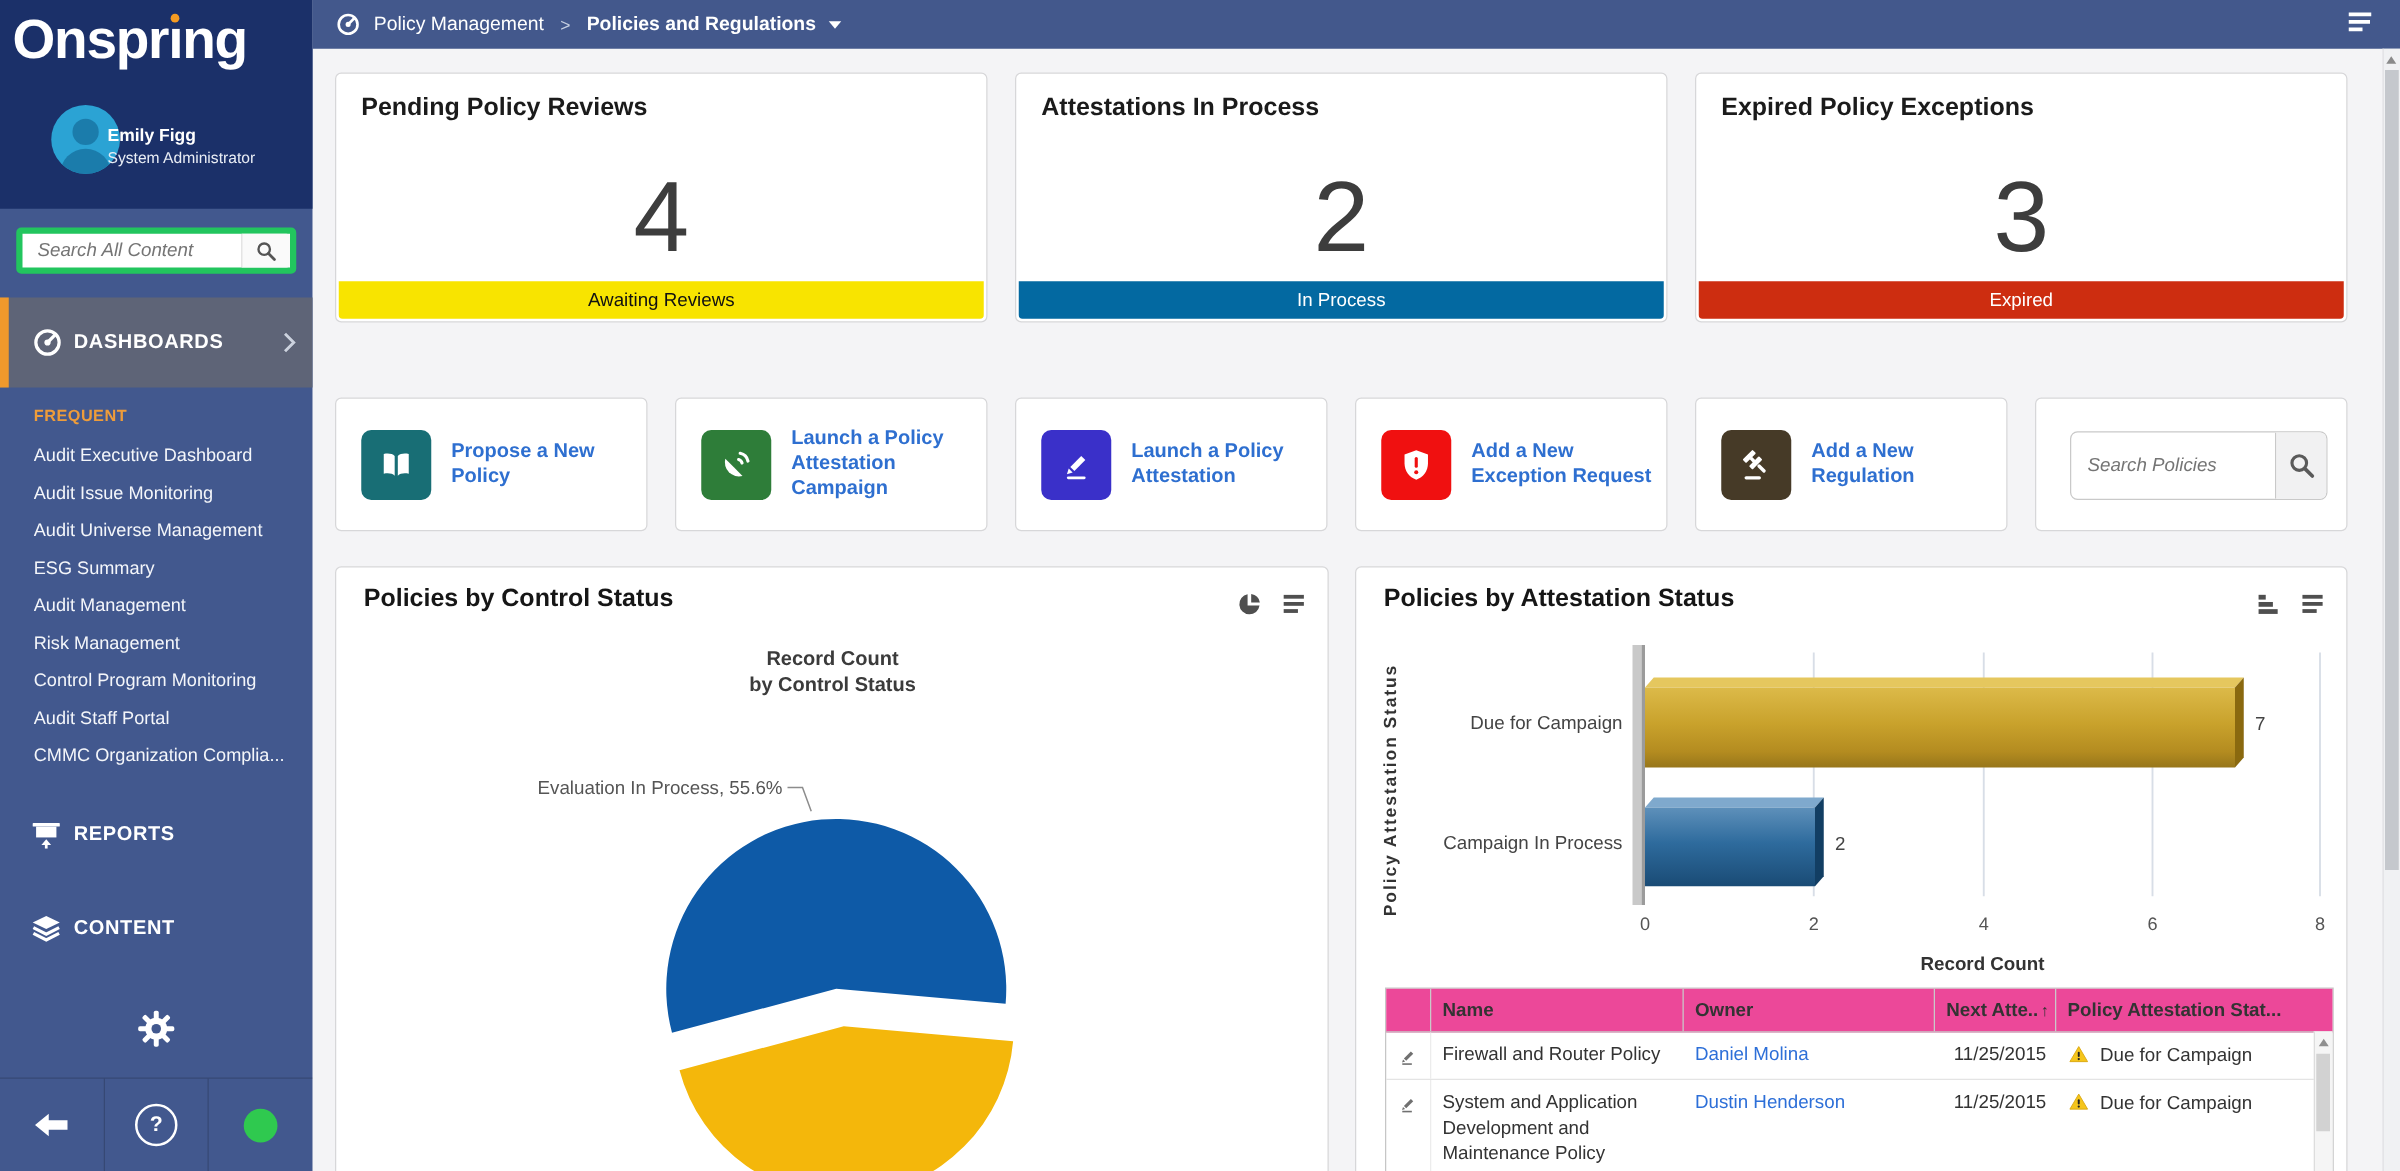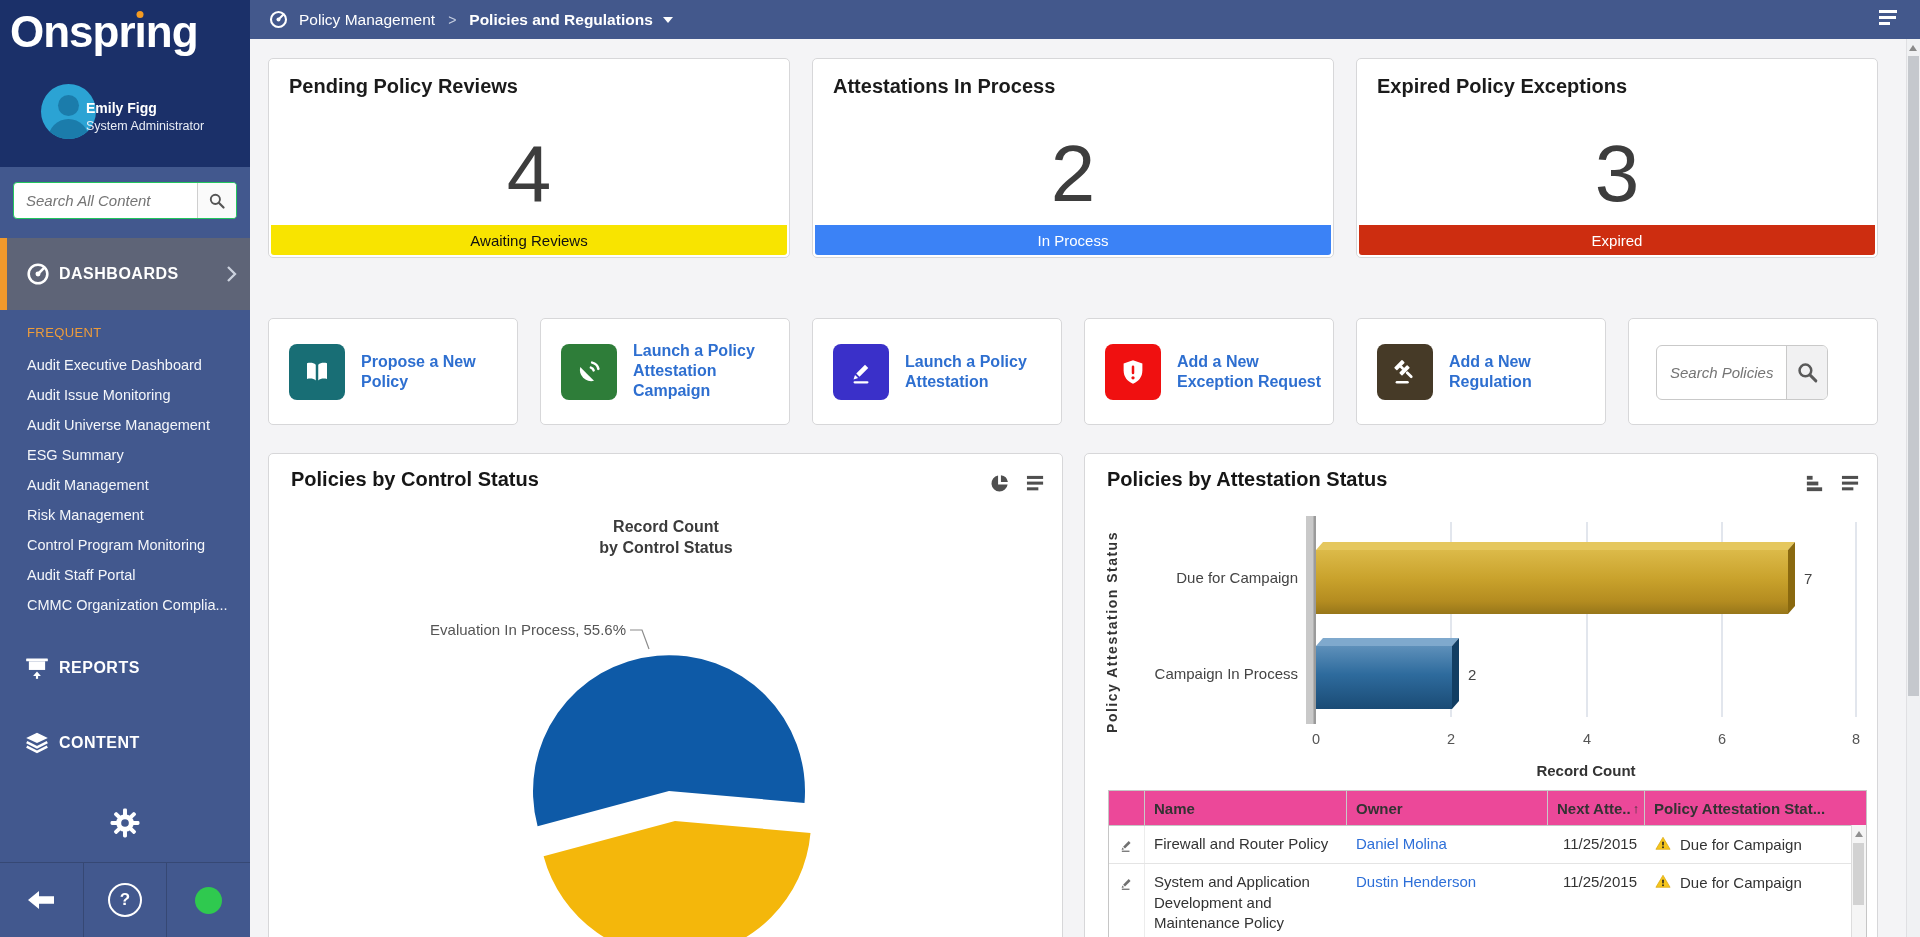--- a/index.html
+++ b/index.html
@@ -16,34 +16,34 @@
          border-radius:50%;background:#f59b22;}
   .avatar{position:absolute;left:41px;top:84px;width:55px;height:55px;border-radius:50%;
           background:#2ba3d4;overflow:hidden;}
   .avatar .head{position:absolute;left:17px;top:11px;width:21px;height:21px;border-radius:50%;background:#1b7cab;}
   .avatar .torso{position:absolute;left:7px;top:35px;width:41px;height:26px;
                  border-radius:50% 50% 0 0/80% 80% 0 0;background:#1b7cab;}
   .user-name{position:absolute;left:86px;top:100px;font-size:14px;font-weight:bold;color:#fff;}
   .user-role{position:absolute;left:86px;top:119px;font-size:12.5px;color:#e9edf5;}
 
   .side-search{position:absolute;left:13px;top:182px;width:224px;height:37px;background:#fff;
-               border:1px solid #22c55e;border-radius:4px;display:flex;box-sizing:border-box;}
+               border:5px solid #22c55e;border-radius:4px;display:flex;box-sizing:border-box;}
   .side-search input{flex:1;min-width:0;border:none;outline:none;background:transparent;
                      font-family:inherit;font-style:italic;font-size:15px;color:#8a8a8a;padding:0 12px;}
   .side-search-btn{width:38px;border-left:1px solid #cfcfcf;background:#fafafa;display:flex;
                    align-items:center;justify-content:center;border-radius:0 3px 3px 0;}
 
   .nav-dash{position:absolute;left:0;top:238px;width:250px;height:72px;background:#5e6477;}
   .nav-dash .stripe{position:absolute;left:0;top:0;width:7px;height:72px;background:#f0992c;}
   .nav-dash .nd-icon{position:absolute;left:25px;top:23px;}
   .nav-dash .nd-label{position:absolute;left:59px;top:0;line-height:72px;font-size:16px;
                       font-weight:bold;letter-spacing:.5px;color:#fff;}
   .nav-dash .nd-chev{position:absolute;right:13px;top:27px;}
 
-  .freq-label{position:absolute;left:27px;top:325px;font-size:13px;letter-spacing:.4px;color:#ee9c3a;}
+  .freq-label{position:absolute;left:27px;top:325px;font-size:13px;letter-spacing:.4px;color:#ee9c3a;font-weight:bold;}
   .nav-list{position:absolute;left:27px;top:350px;width:216px;}
   .nav-item{height:30px;line-height:30px;font-size:14.5px;color:#f4f6fa;white-space:nowrap;overflow:hidden;}
 
   .nav-sec{position:absolute;left:0;width:250px;height:52px;}
   .nav-sec .ns-icon{position:absolute;left:24px;top:13px;}
   .nav-sec .ns-label{position:absolute;left:59px;top:0;line-height:52px;font-size:16px;
                      font-weight:bold;letter-spacing:.5px;color:#fff;}
   .sec-reports{top:642px;}
   .sec-content{top:717px;}
   .gear-wrap{position:absolute;left:108px;top:806px;}
@@ -73,31 +73,31 @@
   .main{position:absolute;left:250px;top:39px;width:1656px;height:898px;}
   .card{position:absolute;background:#fff;border:1px solid #d7d7d9;border-radius:5px;box-sizing:border-box;}
 
   .kpi{top:19px;width:522px;height:200px;}
   .kpi-title{position:absolute;left:20px;top:16px;font-size:20px;font-weight:bold;color:#1b1b1b;}
   .kpi-value{position:absolute;left:0;right:0;top:72px;text-align:center;font-size:80px;
              line-height:86px;color:#3d3d3d;}
   .kpi-bar{position:absolute;left:2px;right:2px;bottom:2px;height:30px;display:flex;align-items:center;
            justify-content:center;font-size:15px;border-radius:0 0 3px 3px;margin-top:36px;}
   .kpi-bar.c0{background:#f8e400;color:#111;}
-  .kpi-bar.c1{background:#3b82f6;color:#fff;}
+  .kpi-bar.c1{background:#0369a1;color:#fff;}
   .kpi-bar.c2{background:#cd2d10;color:#fff;}
 
   .action-card{top:279px;width:250px;height:107px;}
   .action-tile{position:absolute;left:20px;top:25px;width:56px;height:56px;border-radius:8px;
                display:flex;align-items:center;justify-content:center;}
   .t0{background:#186e75;}.t1{background:#2e7d39;}.t2{background:#3a30c9;}
   .t3{background:#f01010;}.t4{background:#463a27;}
   .action-label{position:absolute;left:92px;right:8px;top:50%;transform:translateY(-50%);
                 font-size:16px;line-height:1.28;color:#2e6fd0;font-weight:bold;}
-  .policy-search{position:absolute;left:27px;top:26px;width:172px;height:55px;border:1px solid #c9c9c9;
+  .policy-search{position:absolute;left:27px;top:26px;width:206px;height:55px;border:1px solid #c9c9c9;
                  border-radius:6px;display:flex;background:#fff;box-sizing:border-box;}
   .policy-search input{flex:1;min-width:0;border:none;outline:none;background:transparent;
                  font-family:inherit;font-style:italic;font-size:15px;color:#9a9a9a;padding:0 13px;}
   .policy-search-btn{width:40px;background:#f1f1f2;border-left:1px solid #c9c9c9;
                  border-radius:0 5px 5px 0;display:flex;align-items:center;justify-content:center;}
 
   .chart-panel{top:414px;height:560px;}
   .panel-title{position:absolute;left:22px;top:14px;font-size:20px;font-weight:bold;color:#161616;}
   .panel-icons{position:absolute;right:16px;top:19px;display:flex;gap:15px;align-items:center;}
   .chart-svg{position:absolute;left:0;top:0;}

